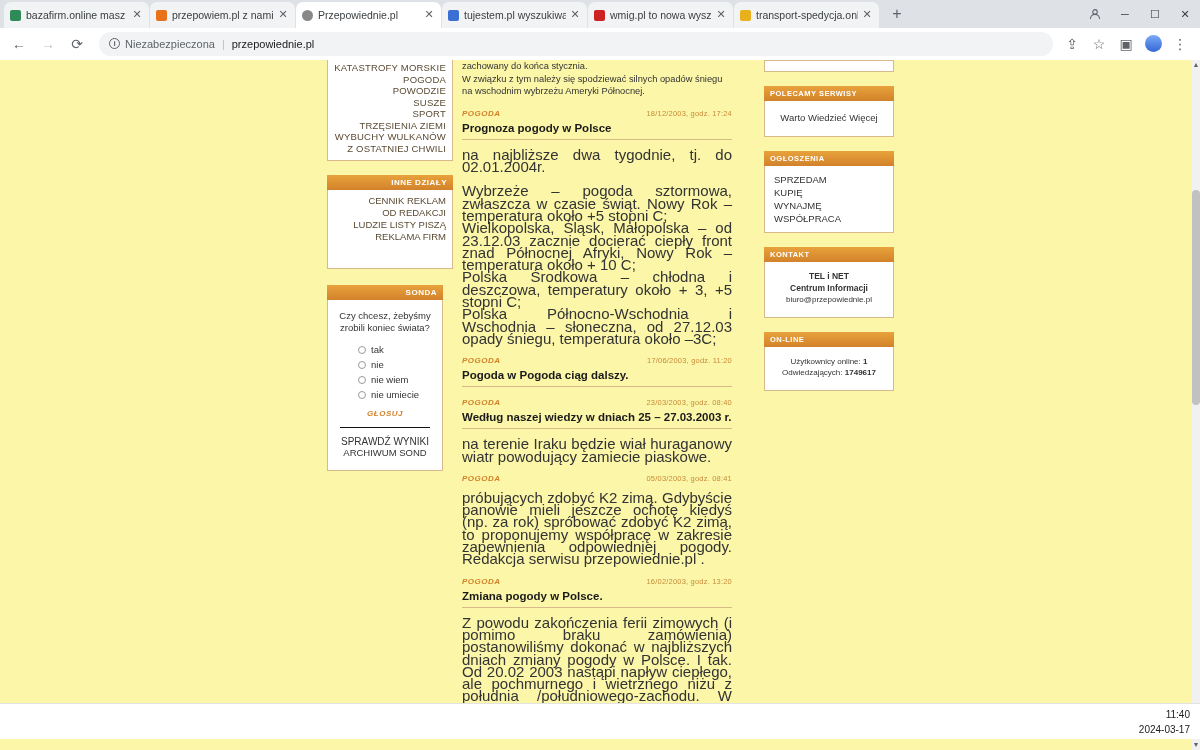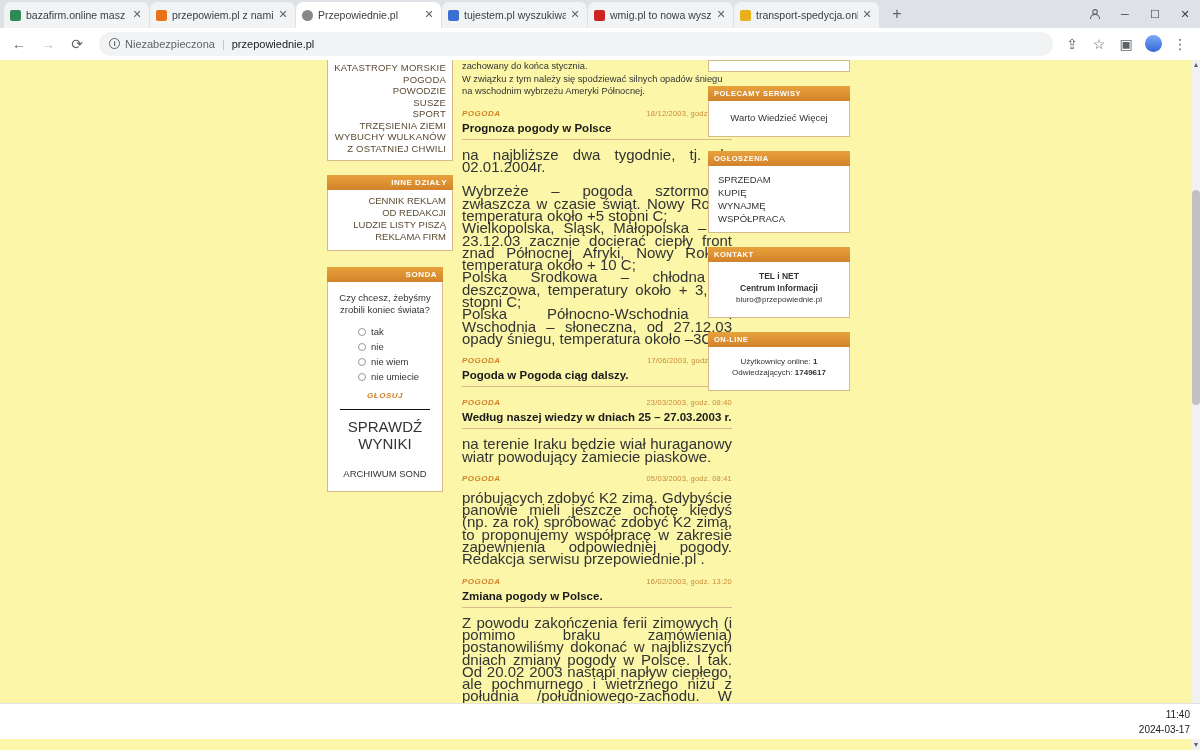--- a/index.html
+++ b/index.html
@@ -119,42 +119,42 @@
   .boxhdr {
     background:linear-gradient(180deg,#e8a23c,#d2822a);
     color:#ffffff; font-size:8px; font-weight:bold; text-align:right;
     padding:3px 6px 3px 0; letter-spacing:.5px;
   }
   .boxbody {
     background:#ffffff; border:1px solid #d8b98a; border-top:none;
   }
 
   .inne { margin-top:14px; }
-  .inne .boxbody { padding:5px 6px 7px 0; text-align:right; }
+  .inne .boxbody { padding:5px 6px 25px 0; text-align:right; }
   .inne .boxbody div { font-size:9.5px; color:#5a4a33; line-height:12px; }
 
   .sonda { margin-top:16px; width:116px; }
   .sonda .boxbody { padding:10px 8px 12px 8px; text-align:center; }
   .sonda .q {
     font-size:9.5px; color:#333; line-height:12px; margin-bottom:10px;
   }
   .sonda .opt {
     display:flex; align-items:center; font-size:9.5px; color:#333;
     margin:0 0 4px 22px;
   }
   .sonda .opt .radio {
     width:8px; height:8px; border:1px solid #9a9a9a; border-radius:50%;
     background:#fff; margin-right:5px; flex:0 0 8px;
   }
   .sonda .glosuj {
     color:#d2822a; font-size:8px; font-weight:bold; font-style:italic;
     letter-spacing:.5px; margin-top:9px; margin-bottom:9px;
   }
   .sonda .rule { height:1px; background:#111; margin:0 4px 8px 4px; }
-  .sonda .spr { font-size:15px; color:#333; margin-bottom:16px; }
+  .sonda .spr { font-size:10px; color:#333; }
   .sonda .arch { font-size:9.5px; color:#333; }
 
   
   .ccol { position:absolute; left:462px; top:0; width:270px; }
 
   .topnote {
     font-size:9.3px; color:#333; line-height:12.5px; margin-bottom:8px;
   }
   .artmeta {
     display:flex; justify-content:space-between; align-items:baseline;
@@ -178,21 +178,21 @@
     margin-top:28px; font-size:9px; color:#333;
   }
   .pager b { color:#111; }
   .actions {
     margin-top:14px; display:flex; gap:18px; font-size:7.5px; font-weight:bold;
     font-style:italic; color:#d2822a; letter-spacing:.4px;
     border-bottom:1px solid #d8b98a; padding-bottom:6px;
   }
 
   
-  .rcol { position:absolute; left:708px; top:0; width:142px; }
+  .rcol { position:absolute; left:764px; top:0; width:130px; }
   .rbox { margin-bottom:14px; }
   .rbox .hdr {
     background:linear-gradient(180deg,#e8a23c,#d2822a);
     color:#ffffff; font-size:7.5px; font-weight:bold; padding:3px 0 3px 6px;
     letter-spacing:.5px;
   }
   .rbox .body {
     background:#ffffff; border:1px solid #d8b98a; border-top:none;
     padding:7px 6px;
   }

